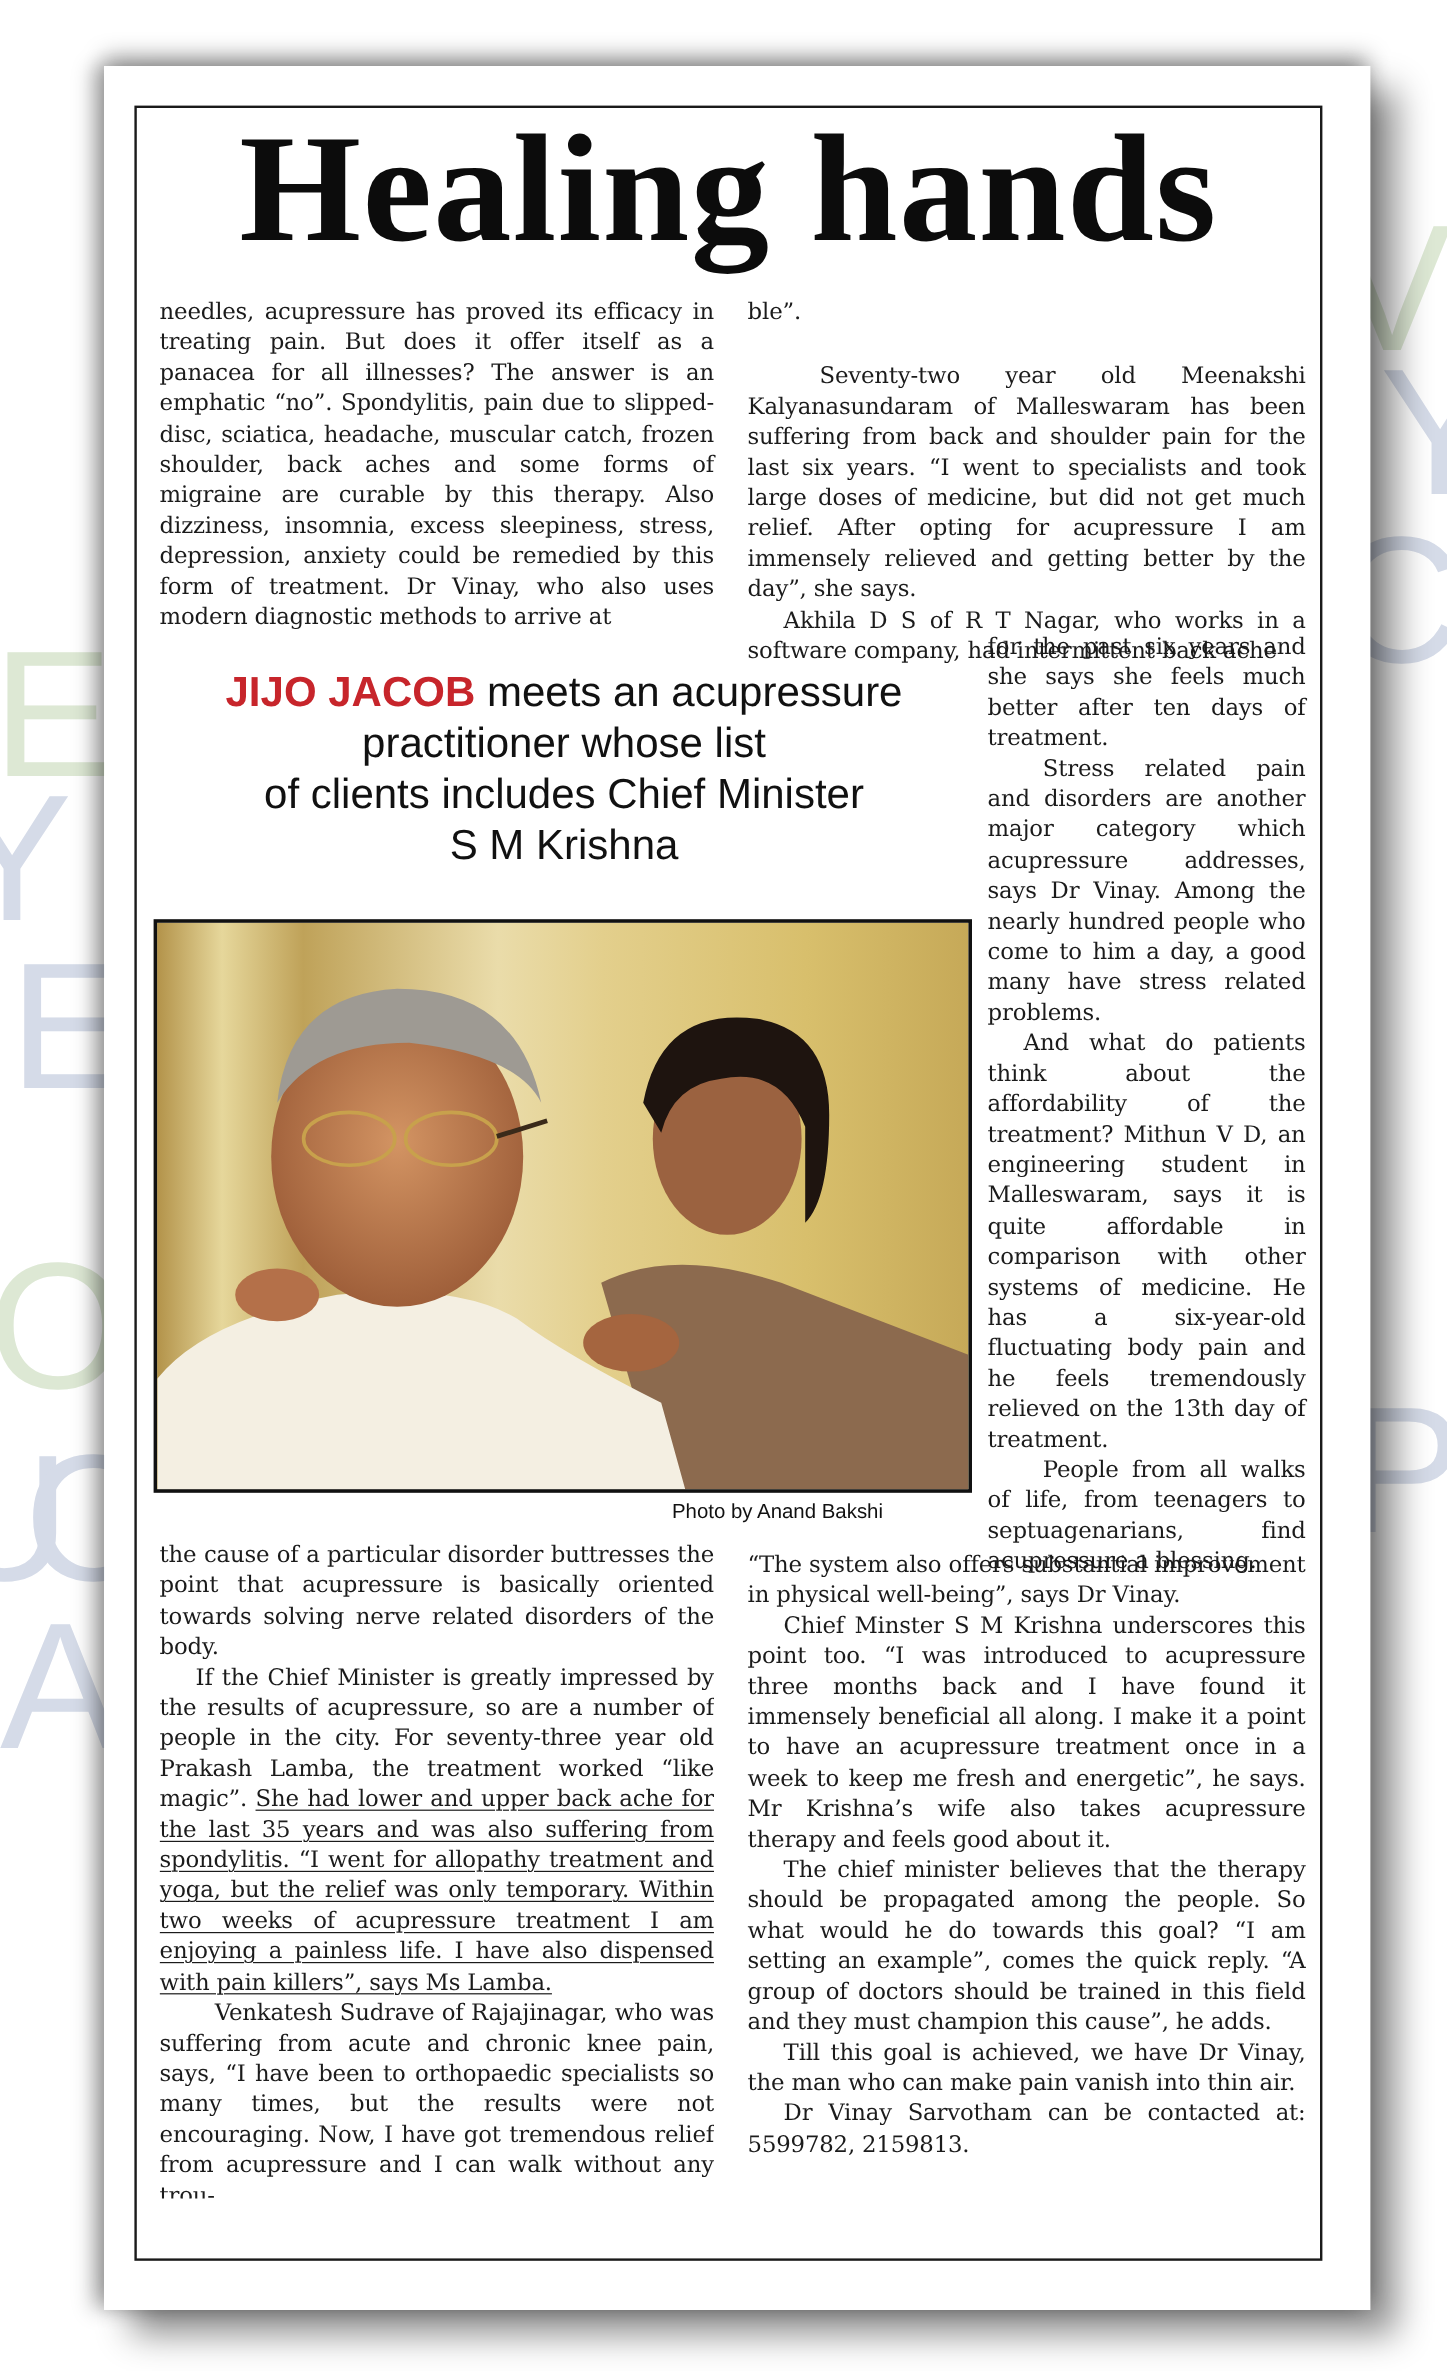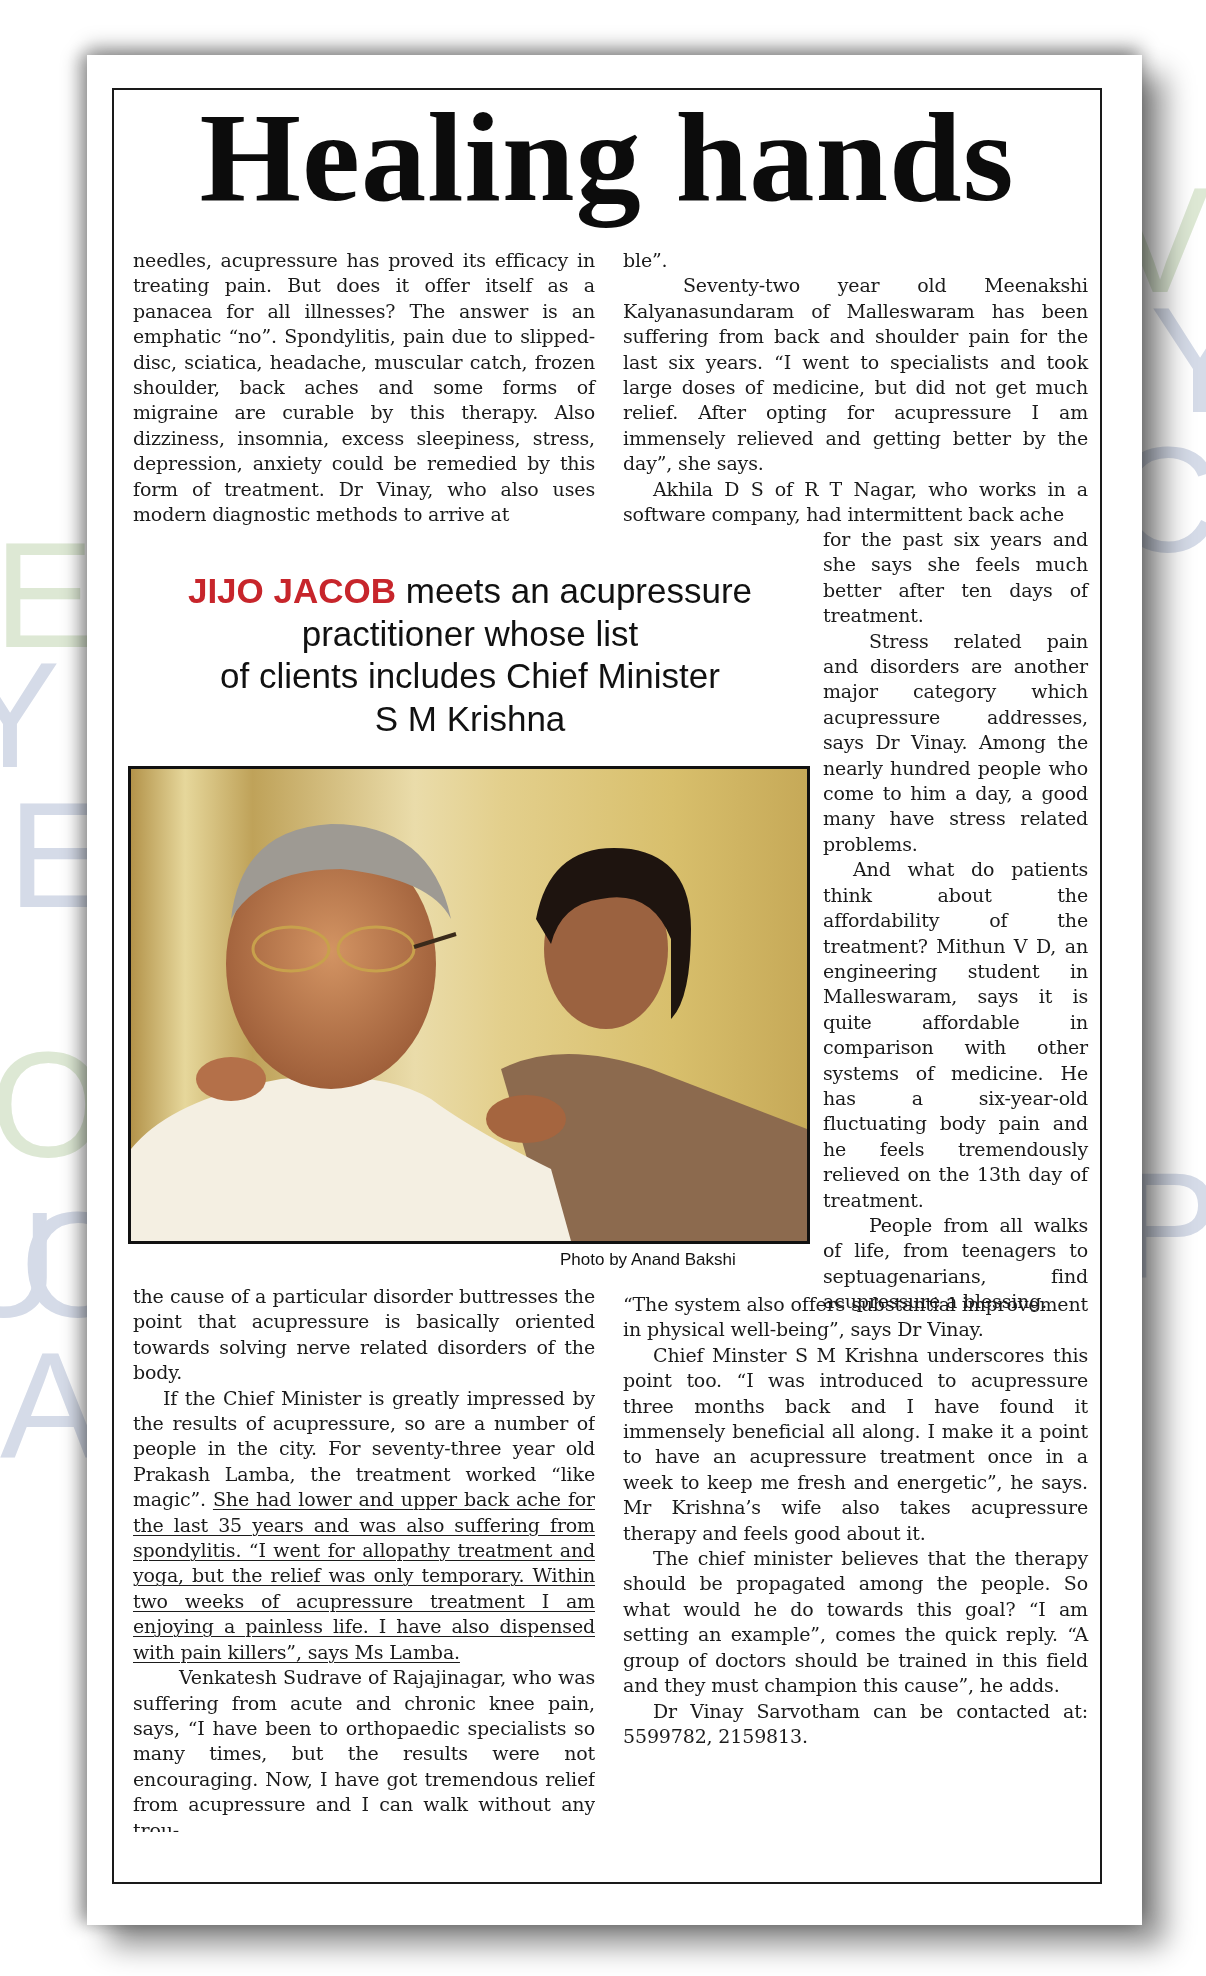--- a/index.html
+++ b/index.html
@@ -33,21 +33,21 @@
   }
   .col {
     position:absolute; font-family:"DejaVu Serif", serif; font-size:19px;
     line-height:25.4px; color:#1b1b1b; text-align:justify;
     letter-spacing:-0.15px;
   }
   .col p { margin:0; text-indent:0; }
   .col p.ind { text-indent:46px; }
   .col p.ind2 { text-indent:30px; }
   .deck {
-    position:absolute; left:140px; top:570px; width:660px; text-align:center;
+    position:absolute; left:140px; top:556px; width:660px; text-align:center;
     font-family:"Liberation Sans", sans-serif; font-size:35px; line-height:42.5px; color:#111;
   }
   .deck .byline { color:#c7252b; font-weight:bold; }
   .photo {
     position:absolute; left:128px; top:766px; width:682px; height:478px;
     border:3px solid #111; box-sizing:border-box; overflow:hidden;
     background:linear-gradient(90deg,#b89a4c 0%,#c9ad60 18%,#e8d9a8 40%,#d4bd72 60%,#c4a655 100%);
   }
   .caption {
     position:absolute; left:560px; top:1250px; width:252px; text-align:left;
@@ -128,29 +128,30 @@
 <div class="caption">Photo by Anand Bakshi</div>
 
 <div class="col" style="left:133px;top:1284px;width:462px;height:548px;overflow:hidden;">
   <p>the cause of a particular disorder buttresses the point that acupressure is basically oriented towards solving nerve related disorders of the body.</p>
   <p class="ind2"><span>If the Chief Minister is greatly impressed by the results of acupressure, so are a number of  people in the city. For seventy-three year old Prakash Lamba, the treatment worked “like magic”.</span> <span class="ul">She had lower and upper back ache for the last 35 years and was also suffering from spondylitis. “I went for allopathy treatment and yoga, but the relief was only temporary. Within two weeks of acupressure treatment I am enjoying a painless life. I have also dispensed with pain killers”, says Ms Lamba.</span></p>
   <p class="ind">Venkatesh Sudrave of Rajajinagar, who was suffering from acute and chronic knee pain, says, “I have been to orthopaedic specialists so many times, but the results were not encouraging. Now, I have got tremendous relief from acupressure and I can walk without any trou-</p>
 </div>
 
 <div class="col" style="left:623px;top:248px;width:465px;">
   <p>ble”.</p>
-  <p class="ind" style="text-indent:60px;">Seventy-two year old Meenakshi Kalyanasundaram of Malleswaram has been suffering from back and shoulder pain for the last six years. “I went to specialists and took large doses of medicine, but did not get much relief. After opting for acupressure I am immensely relieved and getting better by the day”, she says.</p>
+  <p class="ind" style="text-indent:60px;margin-top:28px;">Seventy-two year old Meenakshi Kalyanasundaram of Malleswaram has been suffering from back and shoulder pain for the last six years. “I went to specialists and took large doses of medicine, but did not get much relief. After opting for acupressure I am immensely relieved and getting better by the day”, she says.</p>
   <p class="ind2">Akhila D S of R T Nagar, who works in a software company, had intermittent back ache</p>
 </div>
 
 <div class="col" style="left:823px;top:527px;width:265px;">
   <p>for the past six years and she says she feels much better after ten days of treatment.</p>
   <p class="ind">Stress related pain and disorders are another major category which acupressure addresses, says Dr Vinay. Among the nearly hundred people who come to him a day, a good many have stress related problems.</p>
   <p class="ind2">And what do patients think about the affordability of the treatment? Mithun V D, an engineering student in Malleswaram, says it is quite affordable in comparison with other systems of medicine. He has a six-year-old fluctuating body pain and he feels tremendously relieved on the 13th day of treatment.</p>
   <p class="ind">People from all walks of life, from teenagers to septuagenarians, find acupressure a blessing.</p>
 </div>
 
 <div class="col" style="left:623px;top:1292px;width:465px;">
   <p>“The system also offers substantial improvement in physical well-being”, says Dr Vinay.</p>
   <p class="ind2">Chief Minster S M Krishna underscores this point too. “I was introduced to acupressure three months back and I have found it immensely beneficial all along. I make it a point to have an acupressure treatment once in a week to keep me fresh and energetic”, he says. Mr Krishna’s wife also takes acupressure therapy and feels good about it.</p>
   <p class="ind2">The chief minister believes that the therapy should be propagated among the people. So what would he do towards this goal? “I am setting an example”, comes the quick reply. “A group of doctors should be trained in this field and they must champion this cause”, he adds.</p>
+  <p class="ind2">Till this goal is achieved, we have Dr Vinay, the man who can make pain vanish into thin air.</p>
   <p class="ind2">Dr Vinay Sarvotham can be contacted at: 5599782, 2159813.</p>
 </div>
 
 </body></html>

